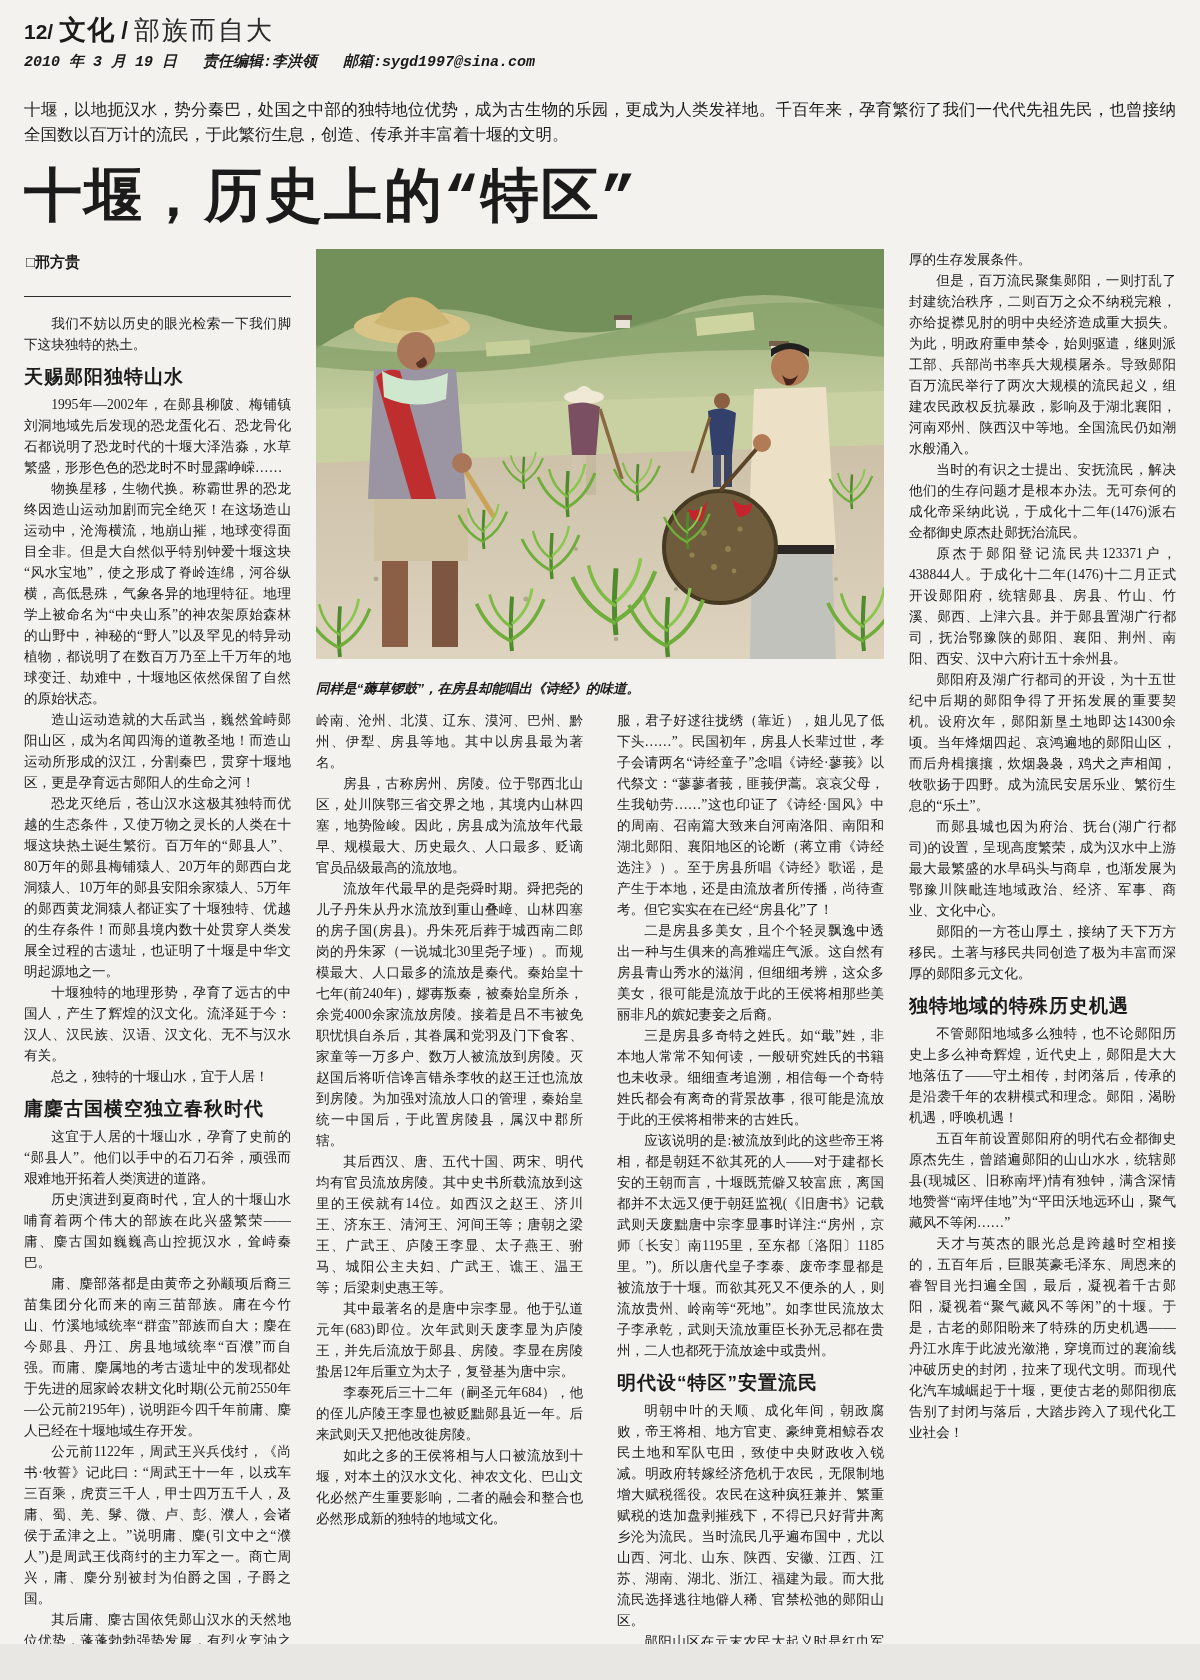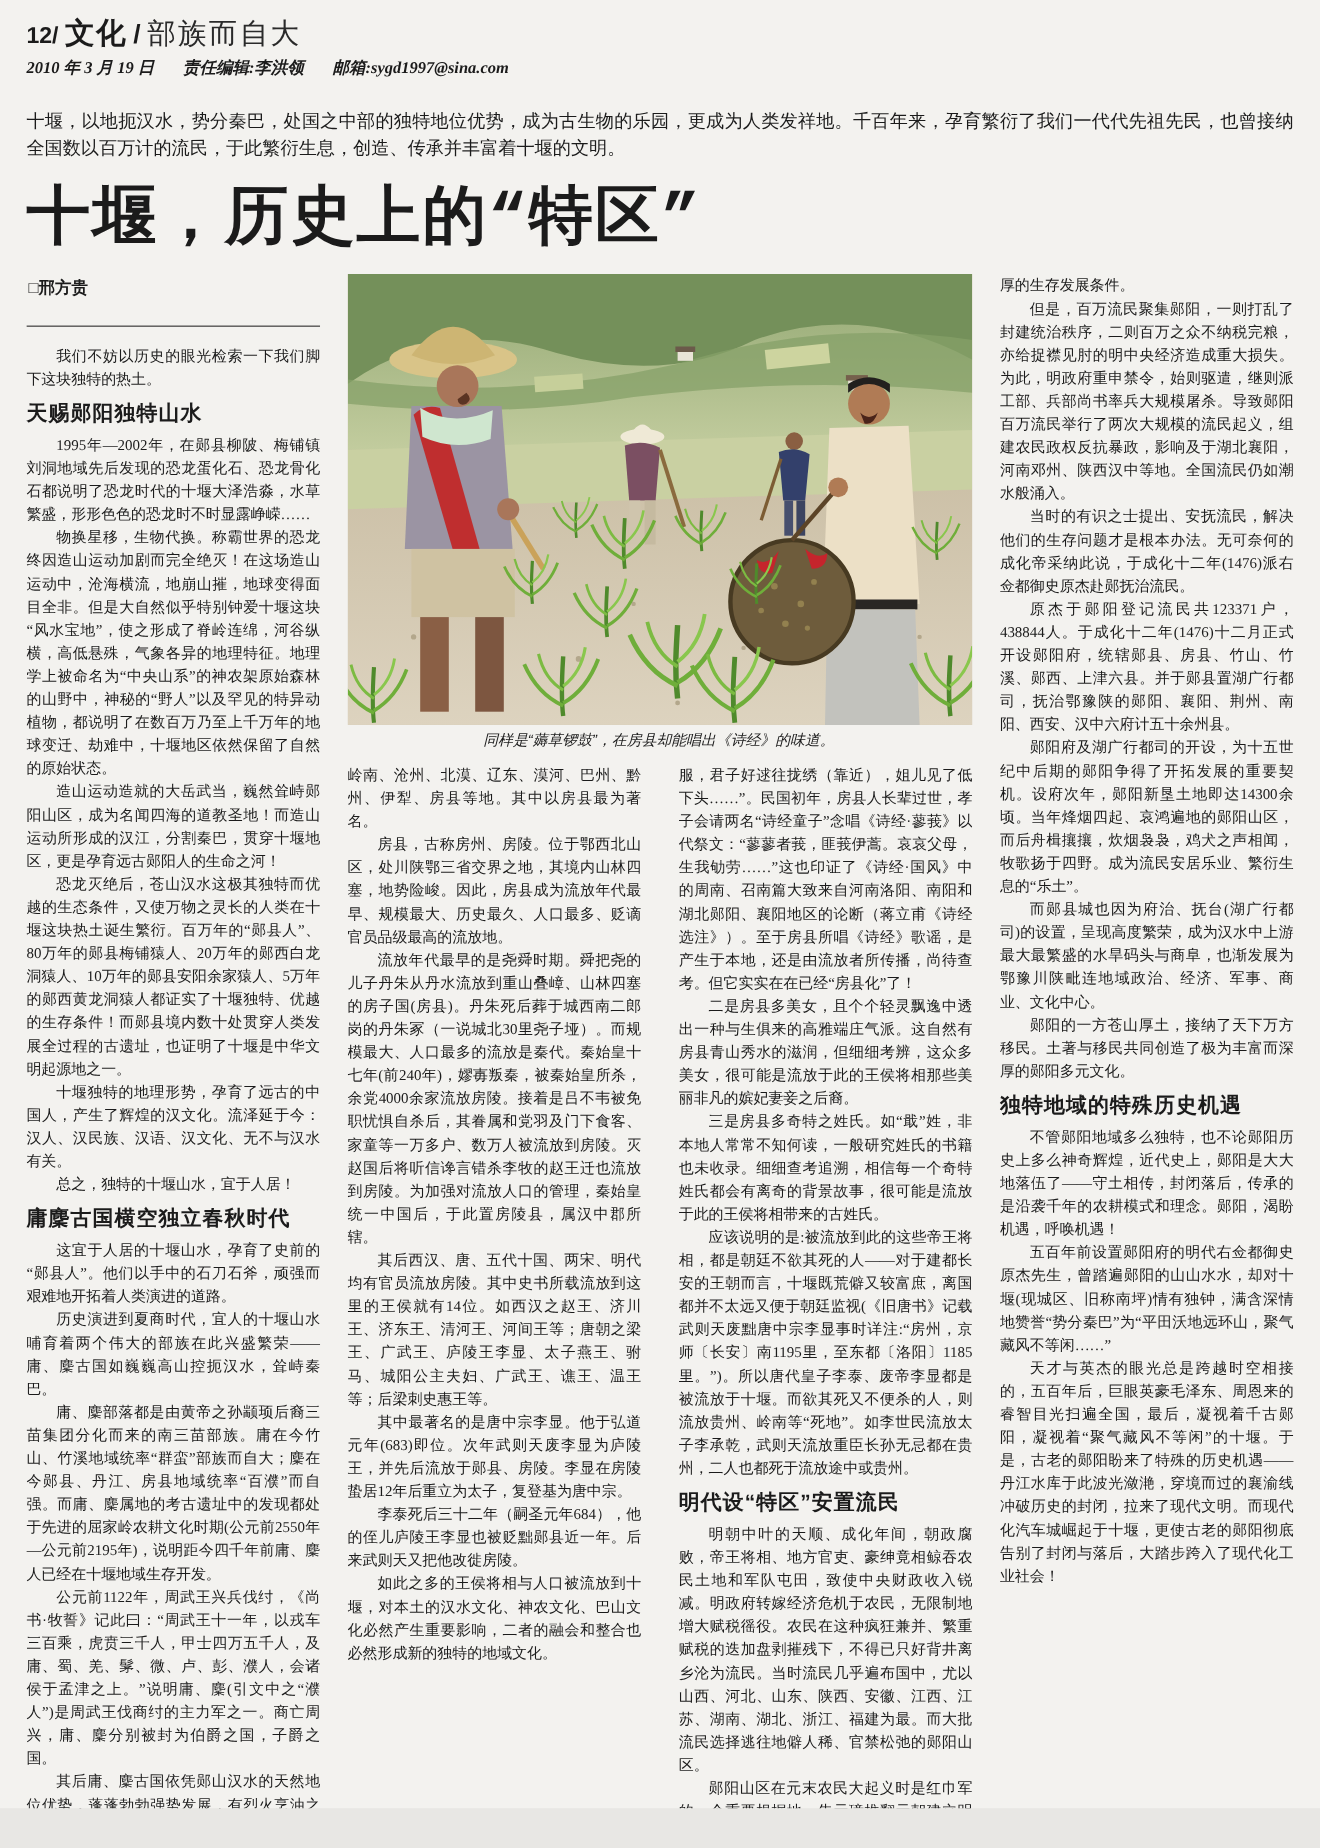--- a/index.html
+++ b/index.html
@@ -9,41 +9,41 @@
     font-family:"Liberation Serif","DejaVu Serif",serif;
     box-sizing:border-box;padding:12px 24px 0 24px;
   }
   
   .masthead{display:flex;align-items:baseline;gap:6px;font-family:"Liberation Sans","DejaVu Sans",sans-serif;}
   .page-no{font-size:21px;font-weight:700;}
   .section-name{font-size:27px;font-weight:900;letter-spacing:1px;}
   .mast-sep{font-size:24px;font-weight:900;}
   .paper-name{font-size:26px;font-weight:400;color:#2a2a2a;letter-spacing:2px;}
   .mast-meta{margin-top:4px;font-size:15px;font-weight:700;font-style:italic;
-    font-family:Liberation Serif, serif;display:flex;gap:26px;}
+    font-family:Liberation Mono, monospace;display:flex;gap:26px;}
   
   .intro{margin-top:26px;font-size:16.5px;line-height:25px;text-align:justify;}
   .headline{margin:10px 0 0 0;font-size:58px;font-weight:800;letter-spacing:2px;
     font-family:Liberation Mono, monospace;}
   
   .body-grid{display:flex;justify-content:space-between;margin-top:14px;height:1438px;overflow:hidden;}
   .col{width:267px;overflow:hidden;font-size:13.6px;line-height:21px;}
   .mid{width:568px;overflow:hidden;}
   .midcols{display:flex;justify-content:space-between;overflow:hidden;}
   .midcol{width:267px;overflow:hidden;font-size:13.6px;line-height:21px;}
   .para{margin:0;text-indent:2em;text-align:justify;}
   .para.cont{text-indent:0;}
   .sec-head{margin:11px 0 7px 0;font-size:19px;font-weight:800;text-align:left;letter-spacing:1px;
     font-family:"Liberation Sans","DejaVu Sans",sans-serif;text-indent:0;}
   .author{font-size:15px;font-weight:700;padding:2px 0 24px 2px;border-bottom:1.5px solid #2c2c2c;
     margin-bottom:16px;font-family:"Liberation Sans","DejaVu Sans",sans-serif;text-indent:0;}
   
   .photo-wrap{width:568px;height:410px;overflow:hidden;background:#cfc6b0;}
   .photo-wrap svg{display:block;width:568px;height:410px;}
-  .photo-caption{margin:5px 2px 12px 0;text-align:center;font-size:13.5px;font-weight:400;font-style:italic;
+  .photo-caption{margin:21px 2px 12px 0;text-align:left;font-size:13.5px;font-weight:700;font-style:italic;
     font-family:"Liberation Sans","DejaVu Sans",sans-serif;}
 </style>
 </head>
 <body>
 
 <div class="page">
 
   <div class="masthead">
     <span class="page-no">12/</span>
     <span class="section-name">文化</span>
@@ -222,17 +222,17 @@
     <div class="col">
         <div class="para cont">厚的生存发展条件。</div>
         <div class="para">但是，百万流民聚集郧阳，一则打乱了封建统治秩序，二则百万之众不纳税完粮，亦给捉襟见肘的明中央经济造成重大损失。为此，明政府重申禁令，始则驱遣，继则派工部、兵部尚书率兵大规模屠杀。导致郧阳百万流民举行了两次大规模的流民起义，组建农民政权反抗暴政，影响及于湖北襄阳，河南邓州、陕西汉中等地。全国流民仍如潮水般涌入。</div>
         <div class="para">当时的有识之士提出、安抚流民，解决他们的生存问题才是根本办法。无可奈何的成化帝采纳此说，于成化十二年(1476)派右佥都御史原杰赴郧抚治流民。</div>
         <div class="para">原杰于郧阳登记流民共123371户，438844人。于成化十二年(1476)十二月正式开设郧阳府，统辖郧县、房县、竹山、竹溪、郧西、上津六县。并于郧县置湖广行都司，抚治鄂豫陕的郧阳、襄阳、荆州、南阳、西安、汉中六府计五十余州县。</div>
         <div class="para">郧阳府及湖广行都司的开设，为十五世纪中后期的郧阳争得了开拓发展的重要契机。设府次年，郧阳新垦土地即达14300余顷。当年烽烟四起、哀鸿遍地的郧阳山区，而后舟楫攘攘，炊烟袅袅，鸡犬之声相闻，牧歌扬于四野。成为流民安居乐业、繁衍生息的“乐土”。</div>
         <div class="para">而郧县城也因为府治、抚台(湖广行都司)的设置，呈现高度繁荣，成为汉水中上游最大最繁盛的水旱码头与商阜，也渐发展为鄂豫川陕毗连地域政治、经济、军事、商业、文化中心。</div>
         <div class="para">郧阳的一方苍山厚土，接纳了天下万方移民。土著与移民共同创造了极为丰富而深厚的郧阳多元文化。</div>
         <div class="sec-head">独特地域的特殊历史机遇</div>
         <div class="para">不管郧阳地域多么独特，也不论郧阳历史上多么神奇辉煌，近代史上，郧阳是大大地落伍了——守土相传，封闭落后，传承的是沿袭千年的农耕模式和理念。郧阳，渴盼机遇，呼唤机遇！</div>
-        <div class="para">五百年前设置郧阳府的明代右佥都御史原杰先生，曾踏遍郧阳的山山水水，却对十堰(现城区、旧称南坪)情有独钟，满含深情地赞誉“势分秦巴”为“平田沃地远环山，聚气藏风不等闲……”</div>
+        <div class="para">五百年前设置郧阳府的明代右佥都御史原杰先生，曾踏遍郧阳的山山水水，统辖郧县(现城区、旧称南坪)情有独钟，满含深情地赞誉“南坪佳地”为“平田沃地远环山，聚气藏风不等闲……”</div>
         <div class="para">天才与英杰的眼光总是跨越时空相接的，五百年后，巨眼英豪毛泽东、周恩来的睿智目光扫遍全国，最后，凝视着千古郧阳，凝视着“聚气藏风不等闲”的十堰。于是，古老的郧阳盼来了特殊的历史机遇——丹江水库于此波光潋滟，穿境而过的襄渝线冲破历史的封闭，拉来了现代文明。而现代化汽车城崛起于十堰，更使古老的郧阳彻底告别了封闭与落后，大踏步跨入了现代化工业社会！</div>
       </div>
   </div>
 </div>
 
 </body></html>

